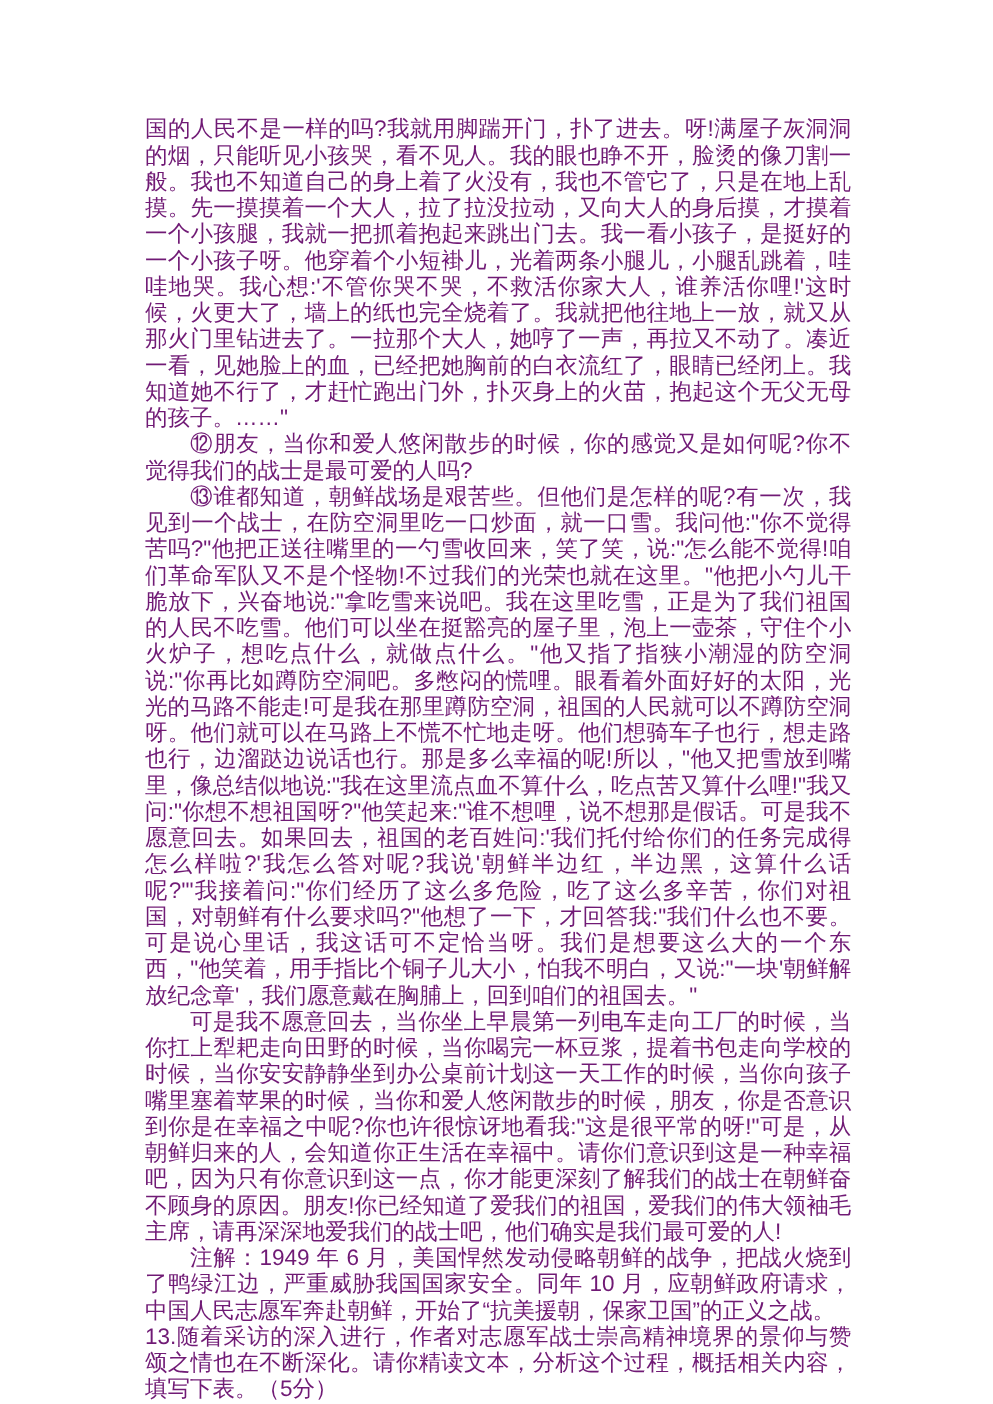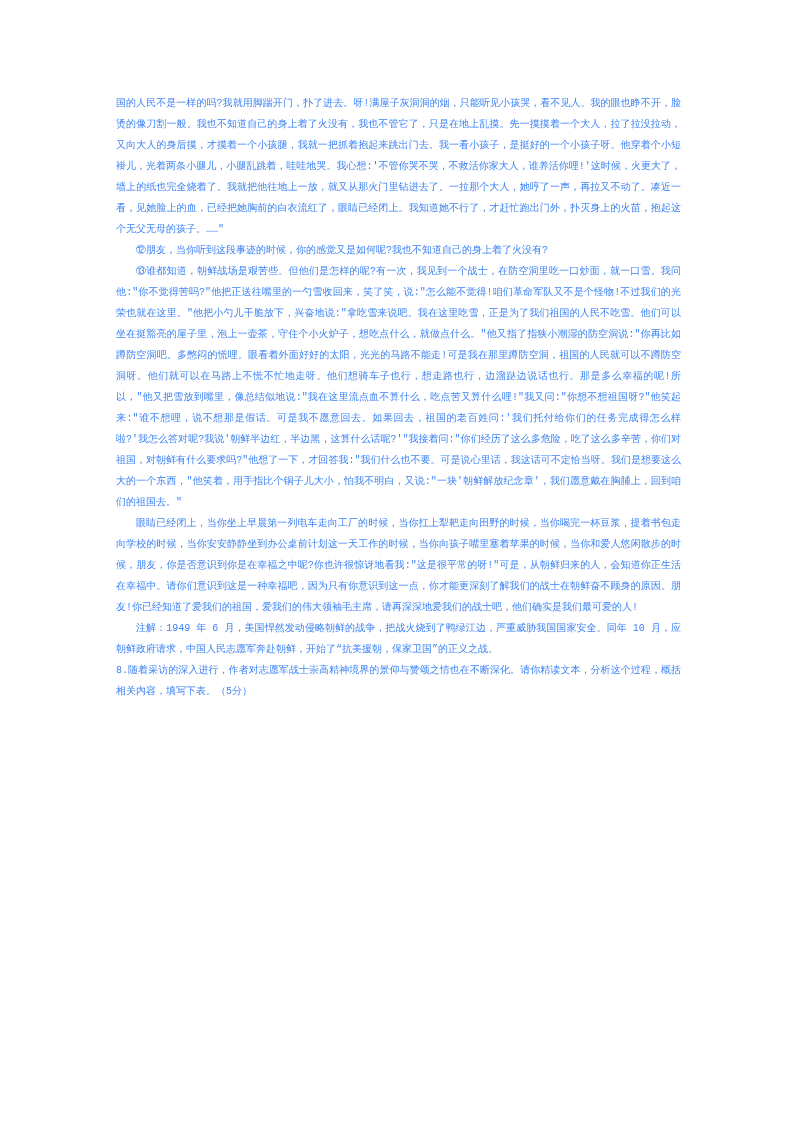--- a/index.html
+++ b/index.html
@@ -11,42 +11,42 @@
     position: relative;
     width: 794px;
     height: 1123px;
     margin: 0 auto;
     background: #ffffff;
     box-sizing: border-box;
     padding: 93px 113px 0 116px;
     overflow: hidden;
   }
   .doc {
-    color: #3b82f6;
-    font-family: Liberation Mono, monospace;
-    font-size: 10px;
+    color: #701a75;
+    font-family: Liberation Sans, sans-serif;
+    font-size: 18px;
     line-height: 21px;
   }
   .doc p {
     margin: 0;
     padding: 0;
     text-align: justify;
     text-justify: inter-ideograph;
     word-break: break-all;
     overflow-wrap: break-word;
   }
   .doc p.indent {
     text-indent: 2em;
   }
 </style>
 </head>
 <body>
 
 <div class="page">
   <div class="doc">
     <p>国的人民不是一样的吗?我就用脚踹开门，扑了进去。呀!满屋子灰洞洞的烟，只能听见小孩哭，看不见人。我的眼也睁不开，脸烫的像刀割一般。我也不知道自己的身上着了火没有，我也不管它了，只是在地上乱摸。先一摸摸着一个大人，拉了拉没拉动，又向大人的身后摸，才摸着一个小孩腿，我就一把抓着抱起来跳出门去。我一看小孩子，是挺好的一个小孩子呀。他穿着个小短褂儿，光着两条小腿儿，小腿乱跳着，哇哇地哭。我心想:'不管你哭不哭，不救活你家大人，谁养活你哩!'这时候，火更大了，墙上的纸也完全烧着了。我就把他往地上一放，就又从那火门里钻进去了。一拉那个大人，她哼了一声，再拉又不动了。凑近一看，见她脸上的血，已经把她胸前的白衣流红了，眼睛已经闭上。我知道她不行了，才赶忙跑出门外，扑灭身上的火苗，抱起这个无父无母的孩子。……"</p>
-    <p class="indent">⑫朋友，当你听到这段事迹的时候，你的感觉又是如何呢?我也不知道自己的身上着了火没有?</p>
+    <p class="indent">⑫朋友，当你和爱人悠闲散步的时候，你的感觉又是如何呢?你不觉得我们的战士是最可爱的人吗?</p>
     <p class="indent">⑬谁都知道，朝鲜战场是艰苦些。但他们是怎样的呢?有一次，我见到一个战士，在防空洞里吃一口炒面，就一口雪。我问他:"你不觉得苦吗?"他把正送往嘴里的一勺雪收回来，笑了笑，说:"怎么能不觉得!咱们革命军队又不是个怪物!不过我们的光荣也就在这里。"他把小勺儿干脆放下，兴奋地说:"拿吃雪来说吧。我在这里吃雪，正是为了我们祖国的人民不吃雪。他们可以坐在挺豁亮的屋子里，泡上一壶茶，守住个小火炉子，想吃点什么，就做点什么。"他又指了指狭小潮湿的防空洞说:"你再比如蹲防空洞吧。多憋闷的慌哩。眼看着外面好好的太阳，光光的马路不能走!可是我在那里蹲防空洞，祖国的人民就可以不蹲防空洞呀。他们就可以在马路上不慌不忙地走呀。他们想骑车子也行，想走路也行，边溜跶边说话也行。那是多么幸福的呢!所以，"他又把雪放到嘴里，像总结似地说:"我在这里流点血不算什么，吃点苦又算什么哩!"我又问:"你想不想祖国呀?"他笑起来:"谁不想哩，说不想那是假话。可是我不愿意回去。如果回去，祖国的老百姓问:'我们托付给你们的任务完成得怎么样啦?'我怎么答对呢?我说'朝鲜半边红，半边黑，这算什么话呢?'"我接着问:"你们经历了这么多危险，吃了这么多辛苦，你们对祖国，对朝鲜有什么要求吗?"他想了一下，才回答我:"我们什么也不要。可是说心里话，我这话可不定恰当呀。我们是想要这么大的一个东西，"他笑着，用手指比个铜子儿大小，怕我不明白，又说:"一块'朝鲜解放纪念章'，我们愿意戴在胸脯上，回到咱们的祖国去。"</p>
-    <p class="indent">眼睛已经闭上，当你坐上早晨第一列电车走向工厂的时候，当你扛上犁耙走向田野的时候，当你喝完一杯豆浆，提着书包走向学校的时候，当你安安静静坐到办公桌前计划这一天工作的时候，当你向孩子嘴里塞着苹果的时候，当你和爱人悠闲散步的时候，朋友，你是否意识到你是在幸福之中呢?你也许很惊讶地看我:"这是很平常的呀!"可是，从朝鲜归来的人，会知道你正生活在幸福中。请你们意识到这是一种幸福吧，因为只有你意识到这一点，你才能更深刻了解我们的战士在朝鲜奋不顾身的原因。朋友!你已经知道了爱我们的祖国，爱我们的伟大领袖毛主席，请再深深地爱我们的战士吧，他们确实是我们最可爱的人!</p>
+    <p class="indent">可是我不愿意回去，当你坐上早晨第一列电车走向工厂的时候，当你扛上犁耙走向田野的时候，当你喝完一杯豆浆，提着书包走向学校的时候，当你安安静静坐到办公桌前计划这一天工作的时候，当你向孩子嘴里塞着苹果的时候，当你和爱人悠闲散步的时候，朋友，你是否意识到你是在幸福之中呢?你也许很惊讶地看我:"这是很平常的呀!"可是，从朝鲜归来的人，会知道你正生活在幸福中。请你们意识到这是一种幸福吧，因为只有你意识到这一点，你才能更深刻了解我们的战士在朝鲜奋不顾身的原因。朋友!你已经知道了爱我们的祖国，爱我们的伟大领袖毛主席，请再深深地爱我们的战士吧，他们确实是我们最可爱的人!</p>
     <p class="indent">注解：1949 年 6 月，美国悍然发动侵略朝鲜的战争，把战火烧到了鸭绿江边，严重威胁我国国家安全。同年 10 月，应朝鲜政府请求，中国人民志愿军奔赴朝鲜，开始了“抗美援朝，保家卫国”的正义之战。</p>
-    <p>8.随着采访的深入进行，作者对志愿军战士崇高精神境界的景仰与赞颂之情也在不断深化。请你精读文本，分析这个过程，概括相关内容，填写下表。（5分）</p>
+    <p>13.随着采访的深入进行，作者对志愿军战士崇高精神境界的景仰与赞颂之情也在不断深化。请你精读文本，分析这个过程，概括相关内容，填写下表。（5分）</p>
   </div>
 </div>
 
 </body></html>

